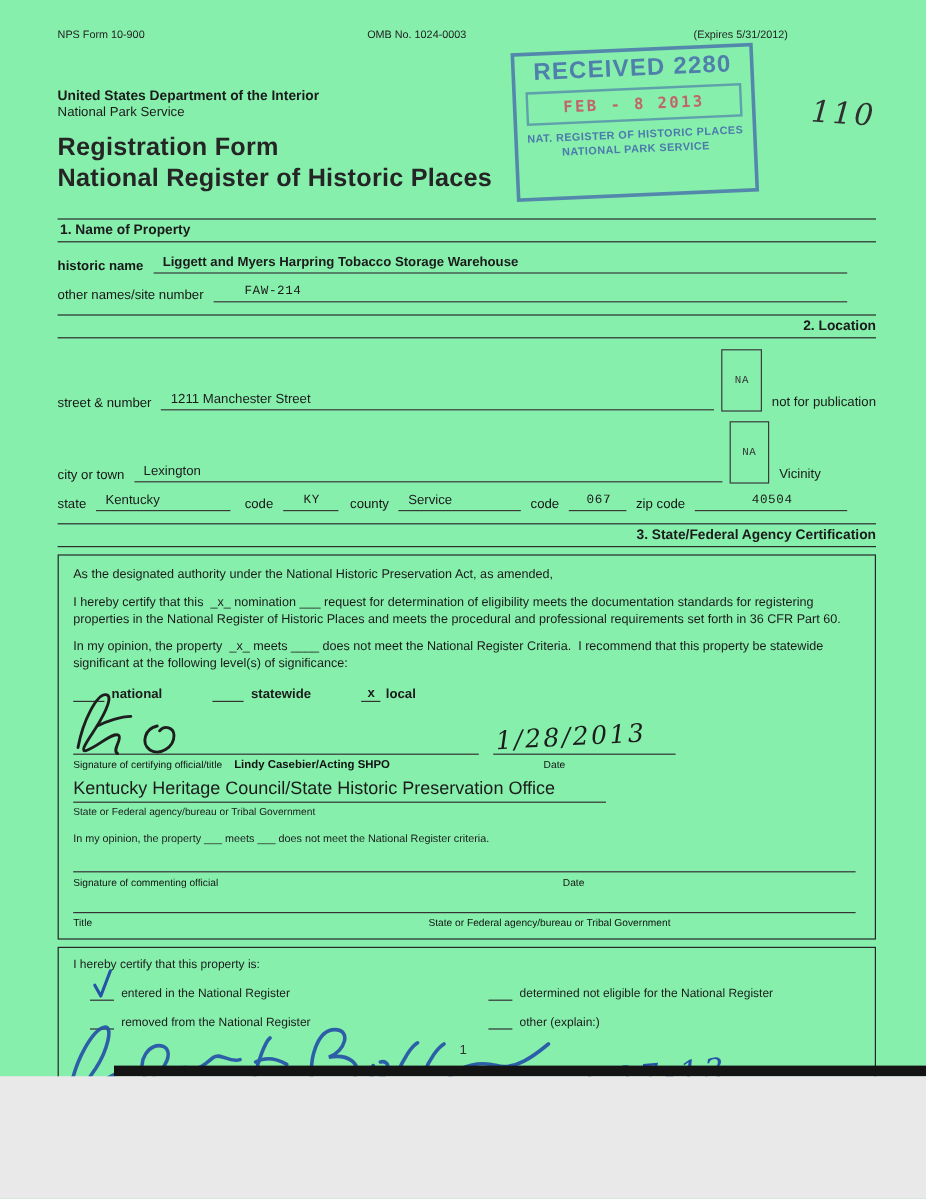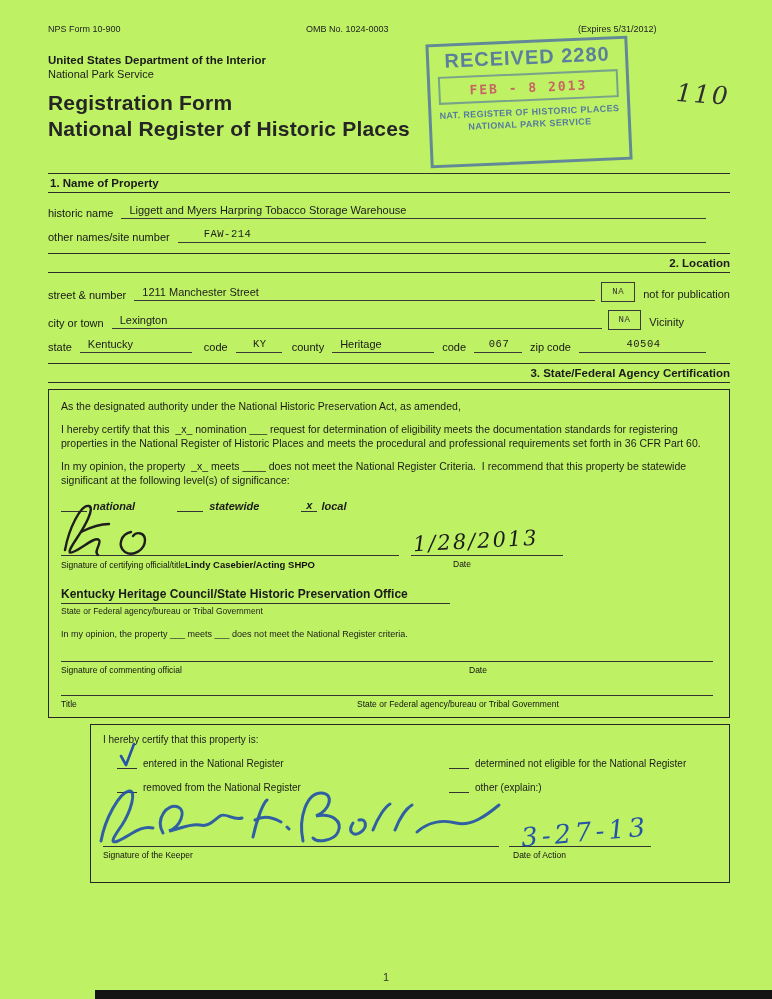--- a/index.html
+++ b/index.html
@@ -1,59 +1,59 @@
 <!DOCTYPE html>
 <html><head>
 <meta charset="utf-8">
 <style>
   * { margin:0; padding:0; box-sizing:border-box; }
   html,body { background:#e9e9e9; }
   body { font-family:"Liberation Sans", sans-serif; color:#1b1b1b; }
-  .page { position:relative; width:772px; height:999px; margin:0 auto; background:#bef264; overflow:hidden; }
+  .page { position:relative; width:772px; height:897px; margin:0 auto; background:#86efac; overflow:hidden; }
   .content { position:absolute; left:48px; right:42px; top:0; }
 
   .meta-row { display:grid; grid-template-columns:258px 272px 1fr; padding-top:24px; font-size:9px; color:#222; }
-  .dept { margin-top:20px; font-weight:700; font-size:11.5px; }
+  .dept { margin-top:40px; font-weight:700; font-size:11.5px; }
   .agency { margin-top:2px; font-size:11px; }
   .form-title { margin-top:10px; font-size:21px; font-weight:700; line-height:1.24; color:#252525; letter-spacing:.2px; }
 
   .sec-head { border-top:1.5px solid #2c2c2c; border-bottom:1.5px solid #2c2c2c; font-weight:700; font-size:11.5px; padding:3px 0 3px 2px; }
-  .mt20 { margin-top:31px; } .mt10 { margin-top:10px;text-align:right; } .mt12 { margin-top:12px; }
+  .mt20 { margin-top:20px; } .mt10 { margin-top:10px;text-align:right; } .mt12 { margin-top:12px; }
 
   .frow { display:flex; align-items:flex-end; margin-top:9px; font-size:11px; }
   .flabel { white-space:nowrap; padding-right:8px; color:#161616; }
   .fline { border-bottom:1px solid #3a3a3a; padding:0 6px 2px 8px; }
   .grow { flex:1; }
   .end-gap { margin-right:24px; }
   .mono { font-family:"Liberation Mono", monospace; font-size:10.5px; letter-spacing:.5px; }
-  .na-box { border:1px solid #3a3a3a; font-family:"Liberation Mono", monospace; font-size:9px; padding:4px 10px; margin-left:6px; margin-bottom:-1px; color:#333; }
+  .na-box { border:1px solid #3a3a3a; font-family:"Liberation Mono", monospace; font-size:9px; padding:20px 10px; margin-left:6px; margin-bottom:-1px; color:#333; }
   .suffix { margin-left:8px; padding-bottom:1px; white-space:nowrap; }
   .ctr { text-align:center; }
 
   .box { border:1.5px solid #262626; margin-top:6px; padding:9px 12px 8px 12px; font-size:10.5px; }
   .box p { white-space:pre-wrap; line-height:1.38; }
   .box p + p { margin-top:8px; }
 
-  .levels { position:relative; display:flex; margin-top:12px; font-size:11px; font-weight:700; align-items:flex-start;font-style:italic; }
+  .levels { position:relative; display:flex; margin-top:12px; font-size:11px; font-weight:700; align-items:flex-start; }
   .blank { display:inline-block; width:26px; border-bottom:1px solid #333; height:13px; margin-right:6px; }
   .blank.sm { width:20px; }
   .lv { display:flex; align-items:flex-end; margin-right:42px; }
   .xmark { border-bottom:1px solid #333; padding:0 5px; font-weight:700; }
 
   .sig-area { position:relative; margin-top:30px; height:14px; }
   .sline { position:absolute; bottom:0; border-bottom:1px solid #333; }
   .lab-row { position:relative; display:flex; align-items:baseline; font-size:8.5px; margin-top:3px; color:#111; }
-  .name-typed { font-size:9.5px; font-weight:700; }
+  .name-typed { font-size:9.5px; font-weight:700; margin-left:10px; }
   .abs-lab { position:absolute; font-size:8.5px; }
 
   .hw { font-family:"DejaVu Serif", serif; font-style:italic; }
   .hw-date1 { position:absolute; left:352px; bottom:3px; font-size:21px; color:#1c1c1c; transform:rotate(-3deg); letter-spacing:2px; }
   .hw-110 { position:absolute; left:676px; top:80px; font-size:25px; color:#303030; transform:rotate(4deg); letter-spacing:2px; }
 
-  .org-name { display:inline-block; margin-top:17px; font-weight:700; font-size:12px; border-bottom:1px solid #333; padding:0 42px 2px 0; }
+  .org-name { display:inline-block; margin-top:6px; font-weight:400; font-size:15px; border-bottom:1px solid #333; padding:0 42px 2px 0; }
   .small-lab { font-size:8.5px; margin-top:2px; }
   .opinion2 { margin-top:13px; font-size:9px; }
   .rule { border-bottom:1px solid #333; margin-top:20px; margin-right:4px; }
 
   .opt-grid { display:grid; grid-template-columns:332px 1fr; row-gap:12px; margin-top:12px; padding-left:14px; font-size:10px; }
   .opt { position:relative; display:flex; align-items:flex-end; }
   .opt .blank { height:12px; }
   .check-svg { position:absolute; left:0; top:-16px; }
 
   .keeper-area { position:relative; margin-top:42px; height:12px; }
@@ -84,21 +84,21 @@
 
     <div class="dept">United States Department of the Interior</div>
     <div class="agency">National Park Service</div>
 
     <div class="form-title">
       <div>Registration Form</div>
       <div>National Register of Historic Places</div>
     </div>
 
     <div class="sec-head mt20">1. Name of Property</div>
-    <div class="frow" style="margin-top:11px;">
+    <div class="frow" style="margin-top:11px;font-weight:bold;">
       <span class="flabel">historic name</span>
       <span class="fline grow end-gap">Liggett and Myers Harpring Tobacco Storage Warehouse</span>
     </div>
     <div class="frow">
       <span class="flabel">other names/site number</span>
       <span class="fline grow end-gap mono" style="padding-left:26px;">FAW-214</span>
     </div>
 
     <div class="sec-head mt10">2. Location</div>
     <div class="frow">
@@ -112,21 +112,21 @@
       <span class="fline grow">Lexington</span>
       <span class="na-box mono">NA</span>
       <span class="suffix" style="margin-right:46px;">Vicinity</span>
     </div>
     <div class="frow">
       <span class="flabel">state</span>
       <span class="fline" style="width:112px;">Kentucky</span>
       <span class="flabel" style="margin-left:12px;">code</span>
       <span class="fline ctr mono" style="width:46px;">KY</span>
       <span class="flabel" style="margin-left:10px;">county</span>
-      <span class="fline" style="width:102px;">Heritage</span>
+      <span class="fline" style="width:102px;">Service</span>
       <span class="flabel" style="margin-left:8px;">code</span>
       <span class="fline ctr mono" style="width:48px;">067</span>
       <span class="flabel" style="margin-left:8px;">zip code</span>
       <span class="fline grow end-gap ctr mono">40504</span>
     </div>
 
     <div class="sec-head mt10">3. State/Federal Agency Certification</div>
     <div class="box">
       <p>As the designated authority under the National Historic Preservation Act, as amended,</p>
       <p>I hereby certify that this  _x_ nomination ___ request for determination of eligibility meets the documentation standards for registering properties in the National Register of Historic Places and meets the procedural and professional requirements set forth in 36 CFR Part 60.</p>
@@ -178,21 +178,21 @@
         <span class="abs-lab" style="left:408px;">Date</span>
       </div>
 
       <div class="rule" style="margin-top:20px;"></div>
       <div class="lab-row">
         <span>Title</span>
         <span class="abs-lab" style="left:296px;">State or Federal agency/bureau or Tribal Government</span>
       </div>
     </div>
 
-    <div class="box" style="font-size:10px; padding-bottom:22px;margin-left:42px;">
+    <div class="box" style="font-size:10px; padding-bottom:22px;">
       <div>I hereby certify that this property is:</div>
 
       <div class="opt-grid">
         <span class="opt">
           <svg class="check-svg" width="20" height="28" viewBox="0 0 20 28">
             <path d="M4 15 L9 24 L17 3" fill="none" stroke="#2553a8" stroke-width="2.6" stroke-linecap="round" stroke-linejoin="round"></path>
           </svg>
           <span class="blank sm"></span>
             <span>entered in the National Register</span>
         </span>

